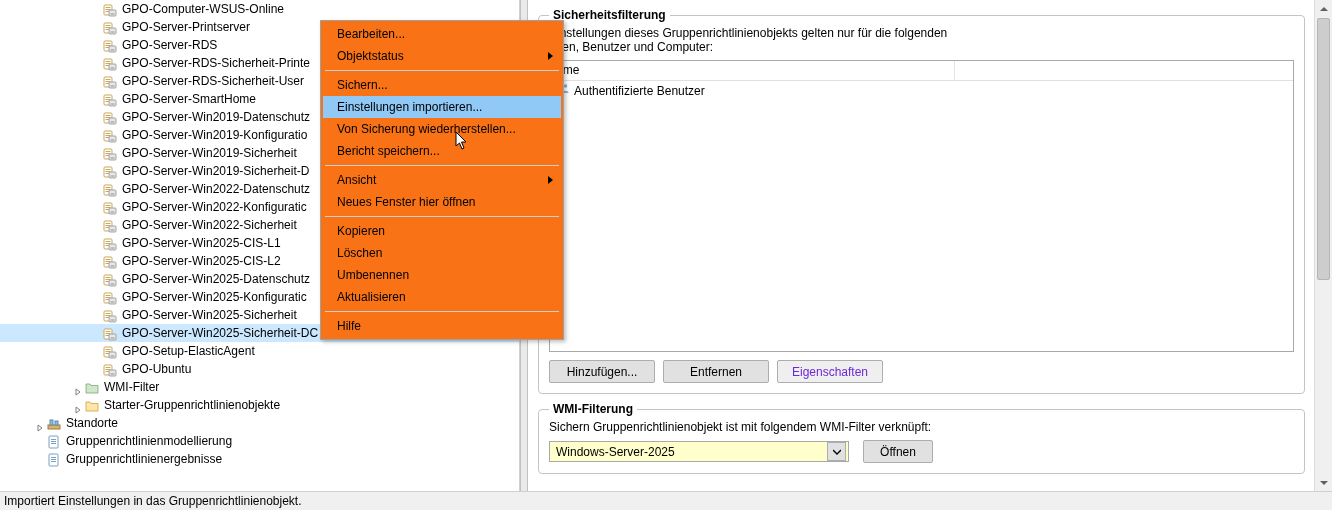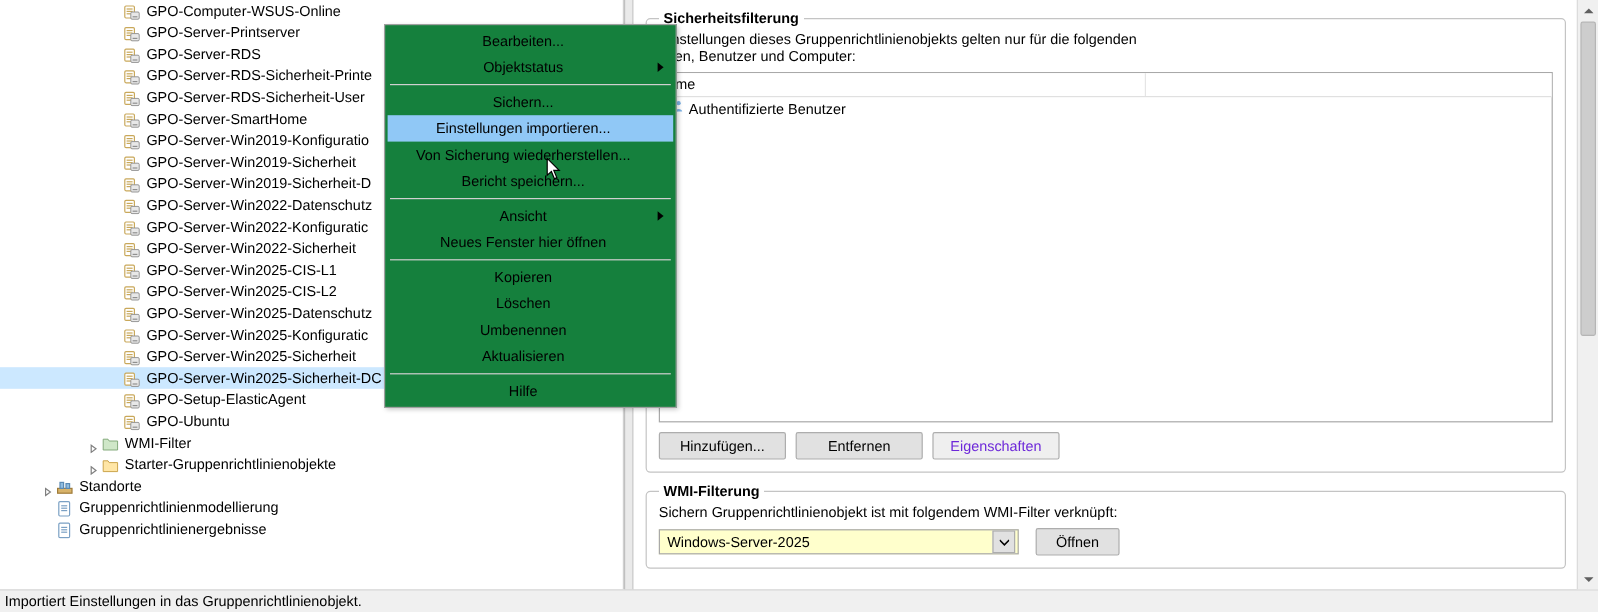--- a/index.html
+++ b/index.html
@@ -210,26 +210,25 @@
     border:1px solid #b5b5b5;
     border-radius:2px;
   }
 
   
   .ctxmenu {
     position: absolute;
     left: 320px;
     top: 20px;
     width: 238px;
-    background: #15803d;
+    background: #f97316;
     border: 1px solid #a0a0a0;
     box-shadow: 2px 2px 4px rgba(0,0,0,0.25);
     padding: 2px;
     z-index: 100;
-    text-align: center;
   }
   .ctxmenu .mi {
     height: 22px;
     line-height: 22px;
     padding: 0 26px 0 14px;
     position: relative;
     white-space: nowrap;
   }
   .ctxmenu .mi.hl {
     background: #90c8f6;
@@ -353,20 +352,34 @@
             <svg width="14" height="14" viewBox="0 0 14 14">
               <rect x="1" y="2" width="8" height="10" rx="1" fill="#fff" stroke="#c9a85a" stroke-width="1"></rect>
               <rect x="2.5" y="4" width="5" height="1" fill="#c9a85a"></rect>
               <rect x="2.5" y="6" width="5" height="1" fill="#c9a85a"></rect>
               <rect x="2.5" y="8" width="5" height="1" fill="#c9a85a"></rect>
               <rect x="6" y="7" width="7" height="6" rx="1" fill="#e8e8e8" stroke="#909090" stroke-width="0.8"></rect>
               <rect x="7.5" y="10.5" width="4" height="1" fill="#909090"></rect>
             </svg>
           </span>
           <span class="label">GPO-Server-SmartHome</span>
+        </div>
+        <div class="tree-row">
+          <span class="indent" style="width:102px;"></span>
+          <span class="icon">
+            <svg width="14" height="14" viewBox="0 0 14 14">
+              <rect x="1" y="2" width="8" height="10" rx="1" fill="#fff" stroke="#c9a85a" stroke-width="1"></rect>
+              <rect x="2.5" y="4" width="5" height="1" fill="#c9a85a"></rect>
+              <rect x="2.5" y="6" width="5" height="1" fill="#c9a85a"></rect>
+              <rect x="2.5" y="8" width="5" height="1" fill="#c9a85a"></rect>
+              <rect x="6" y="7" width="7" height="6" rx="1" fill="#e8e8e8" stroke="#909090" stroke-width="0.8"></rect>
+              <rect x="7.5" y="10.5" width="4" height="1" fill="#909090"></rect>
+            </svg>
+          </span>
+          <span class="label">GPO-Server-Win2019-Datenschutz</span>
         </div>
         <div class="tree-row">
           <span class="indent" style="width:102px;"></span>
           <span class="icon">
             <svg width="14" height="14" viewBox="0 0 14 14">
               <rect x="1" y="2" width="8" height="10" rx="1" fill="#fff" stroke="#c9a85a" stroke-width="1"></rect>
               <rect x="2.5" y="4" width="5" height="1" fill="#c9a85a"></rect>
               <rect x="2.5" y="6" width="5" height="1" fill="#c9a85a"></rect>
               <rect x="2.5" y="8" width="5" height="1" fill="#c9a85a"></rect>
               <rect x="6" y="7" width="7" height="6" rx="1" fill="#e8e8e8" stroke="#909090" stroke-width="0.8"></rect>

